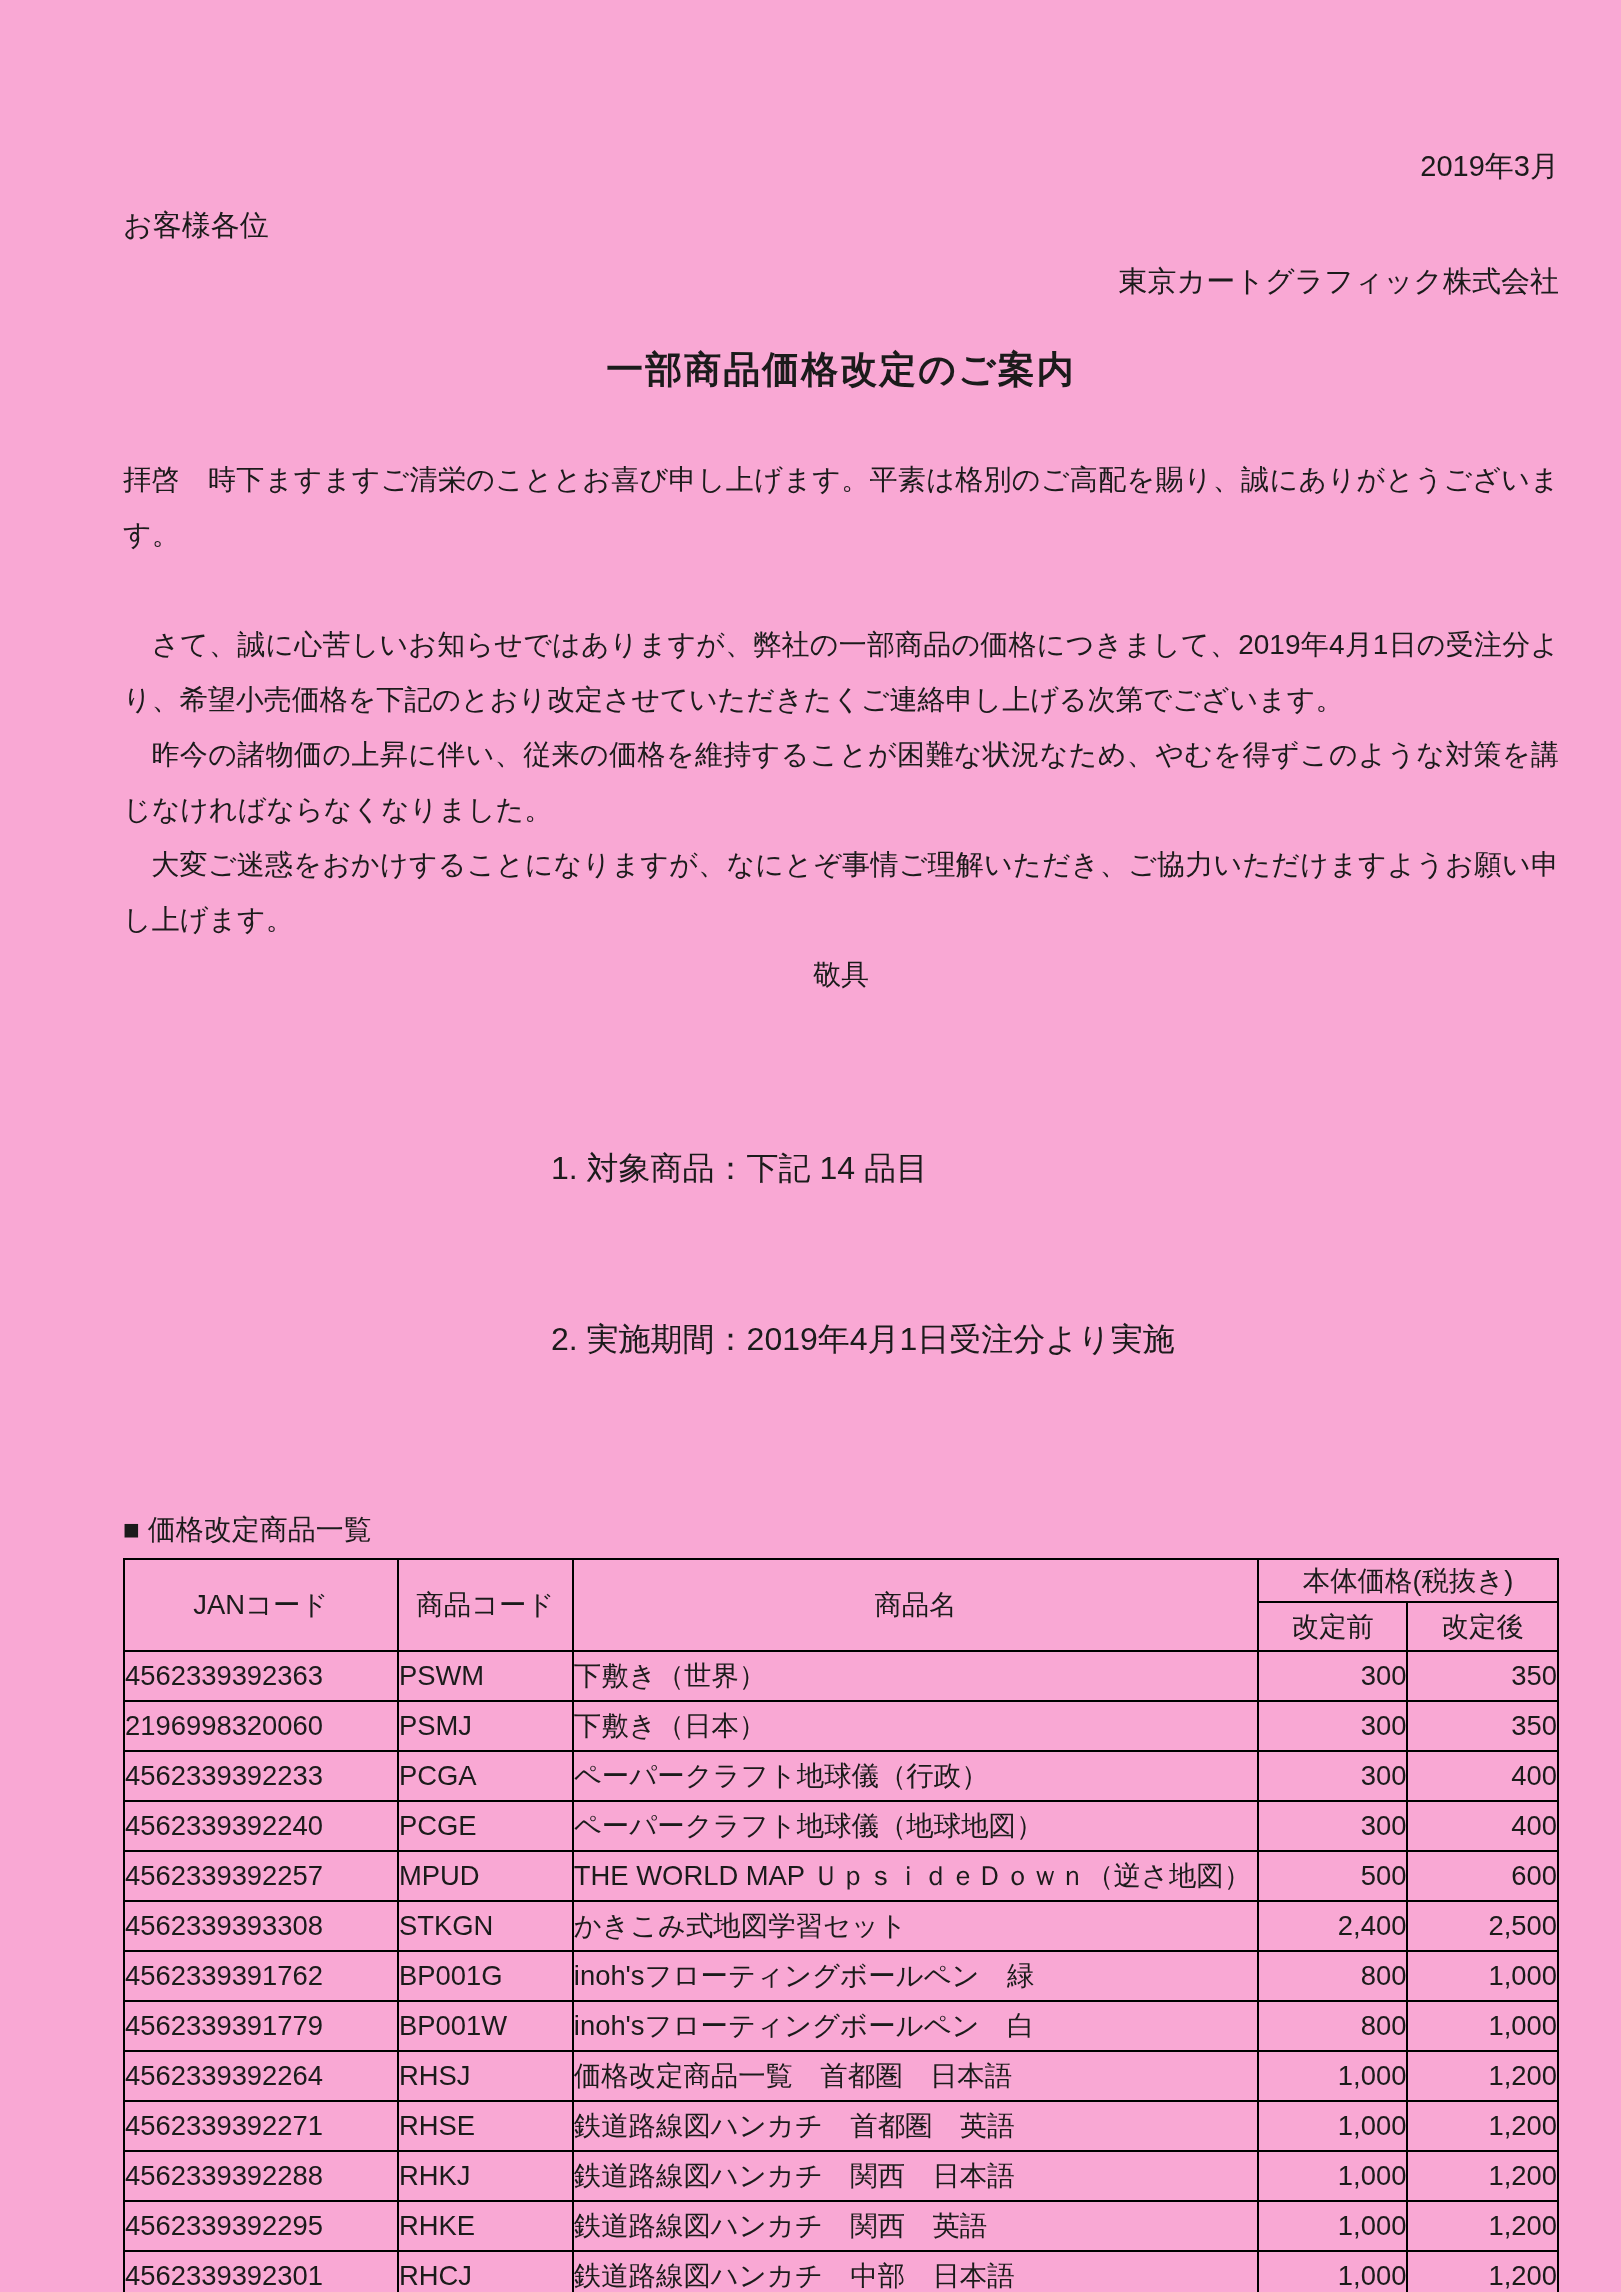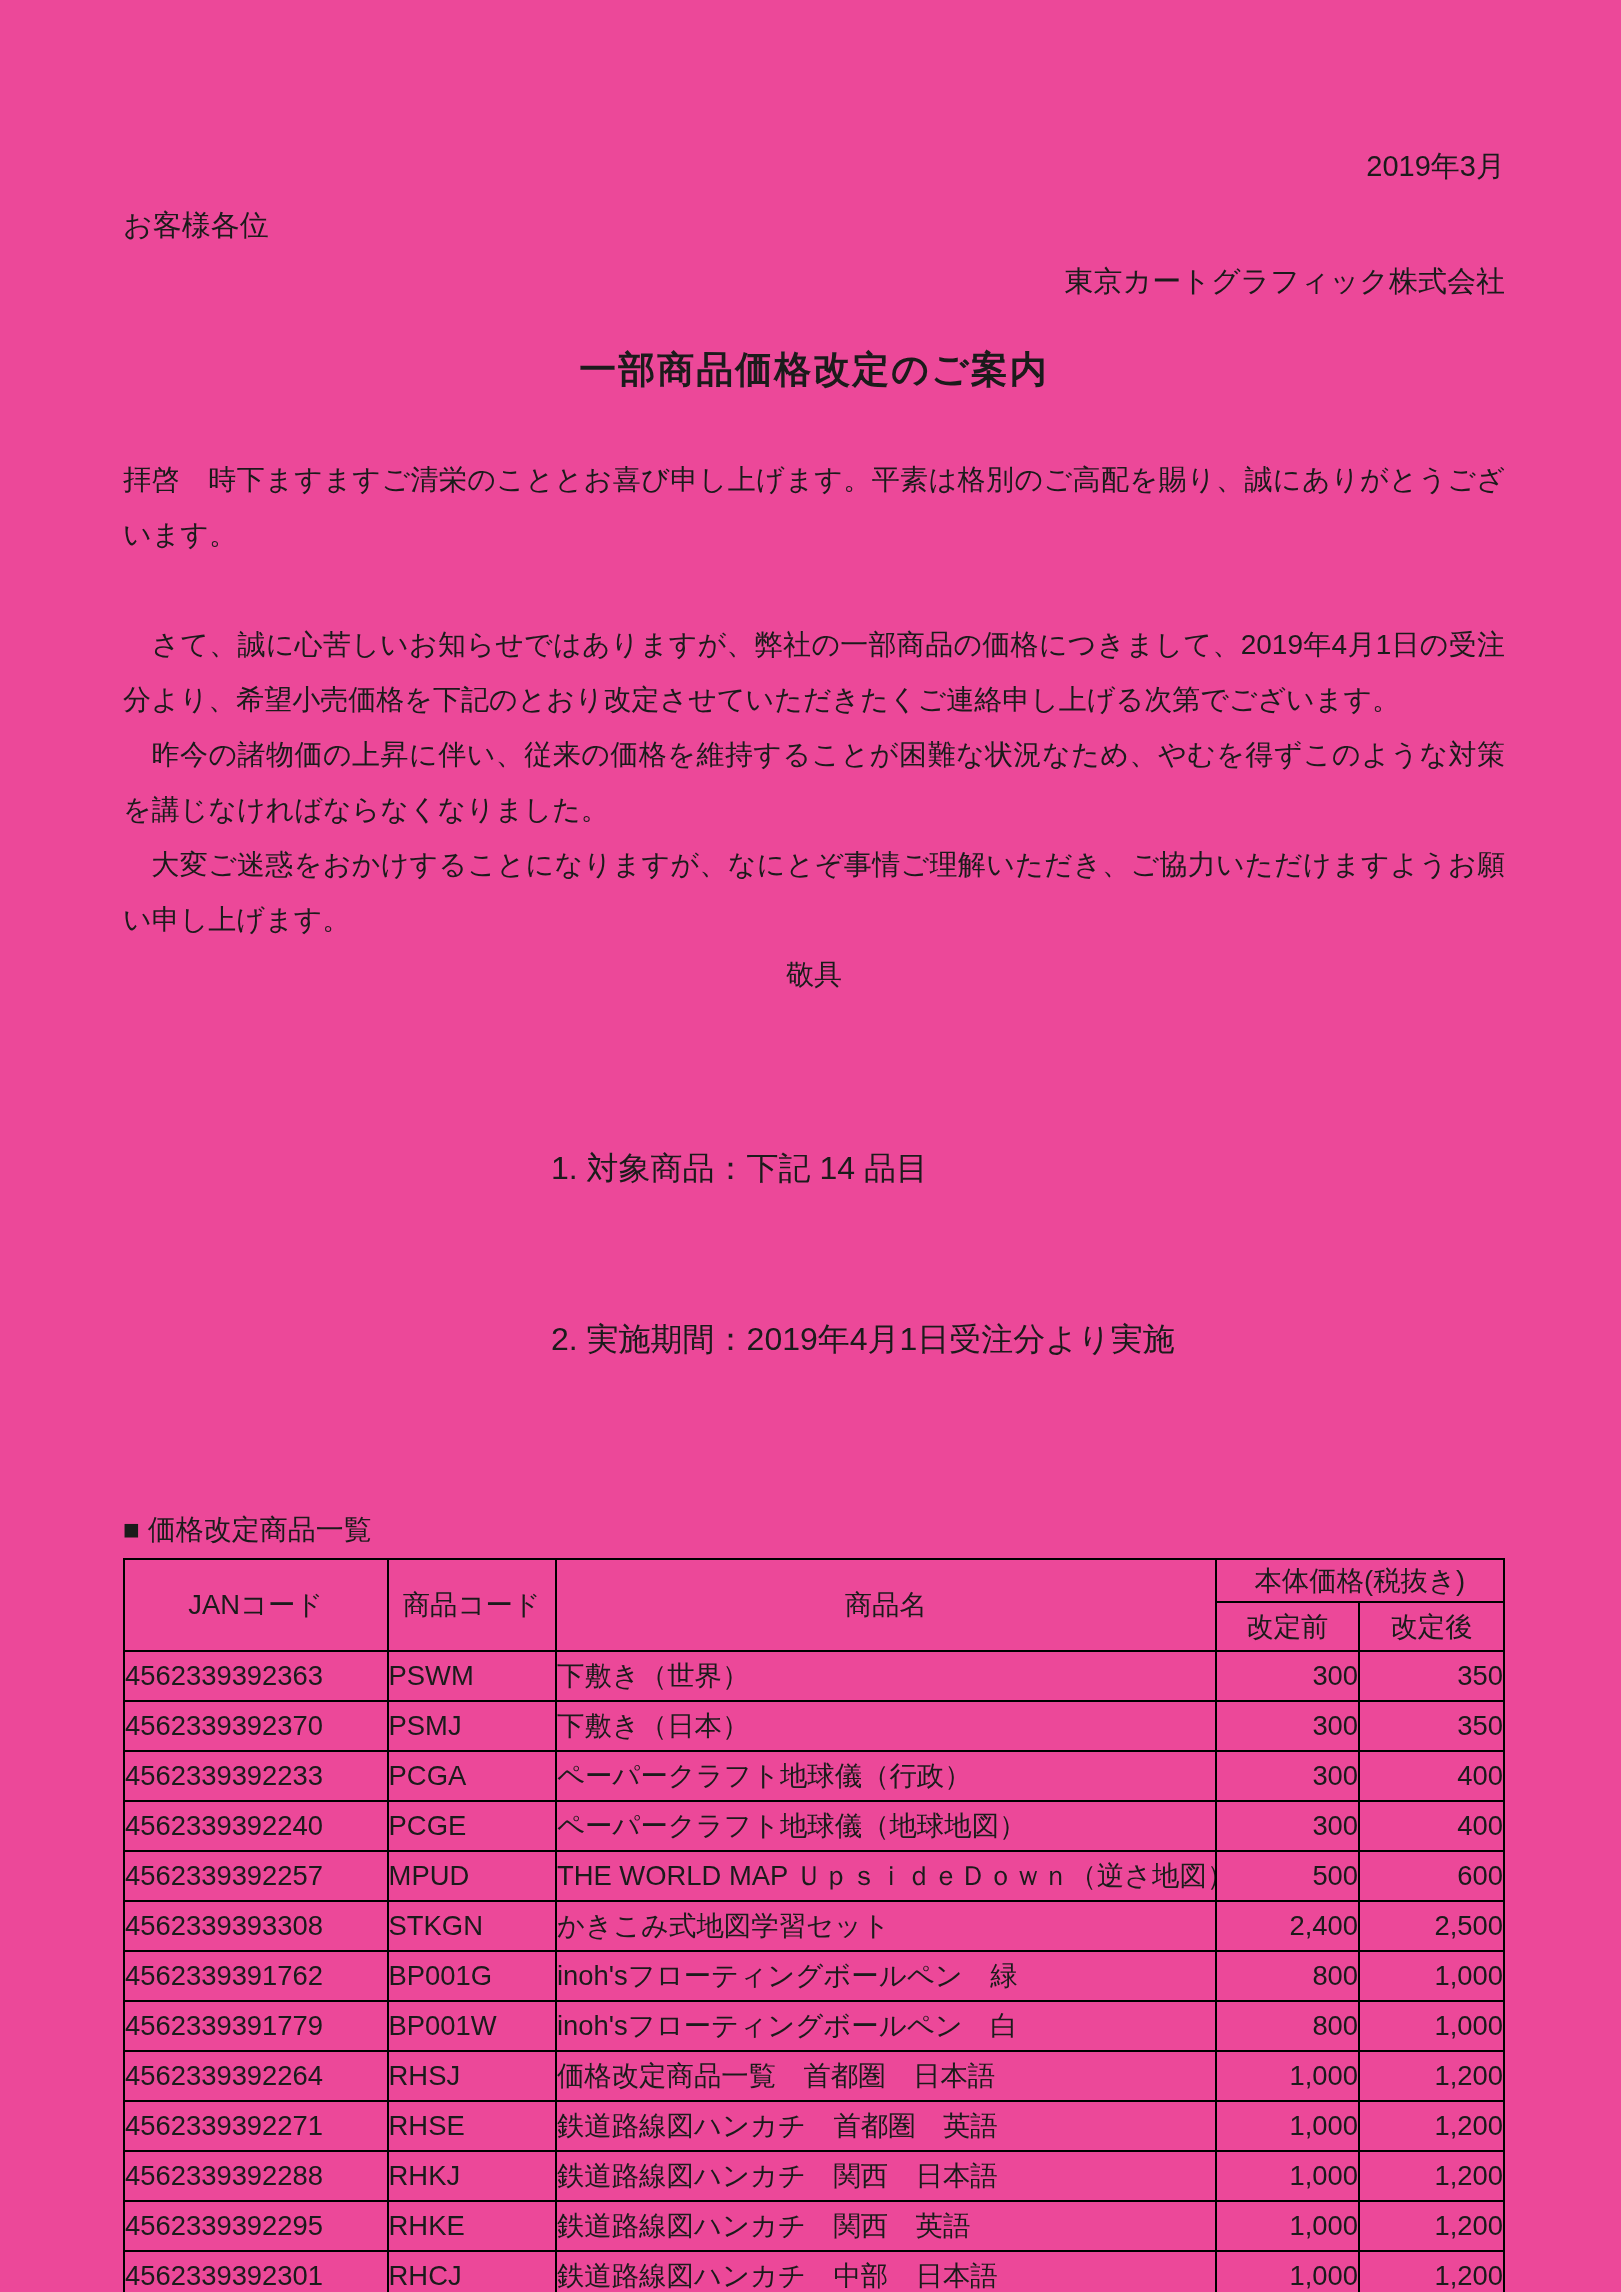--- a/index.html
+++ b/index.html
@@ -5,23 +5,23 @@
   html, body {
     margin: 0;
     padding: 0;
     background: #e8e8e8;
   }
   .page {
     position: relative;
     width: 1621px;
     height: 2293px;
     margin: 0 auto;
-    background: #ec4899;
+    background: #f9a8d4;
     box-sizing: border-box;
-    padding: 147px 116px 0 123px;
+    padding: 147px 62px 0 123px;
     font-family: "Liberation Sans", sans-serif;
     color: #1b1b1b;
     overflow: hidden;
   }
   .date-line {
     text-align: right;
     font-size: 29px;
     line-height: 39px;
   }
   .recipient-line {
@@ -160,21 +160,21 @@
     <tbody>
     <tr>
       <td class="c-jan">4562339392363</td>
       <td class="c-code">PSWM</td>
       <td class="c-name">下敷き（世界）</td>
       <td class="c-price">300</td>
       <td class="c-price">350</td>
     </tr>
 
     <tr>
-      <td class="c-jan">4562339392370</td>
+      <td class="c-jan">2196998320060</td>
       <td class="c-code">PSMJ</td>
       <td class="c-name">下敷き（日本）</td>
       <td class="c-price">300</td>
       <td class="c-price">350</td>
     </tr>
 
     <tr>
       <td class="c-jan">4562339392233</td>
       <td class="c-code">PCGA</td>
       <td class="c-name">ペーパークラフト地球儀（行政）</td>

